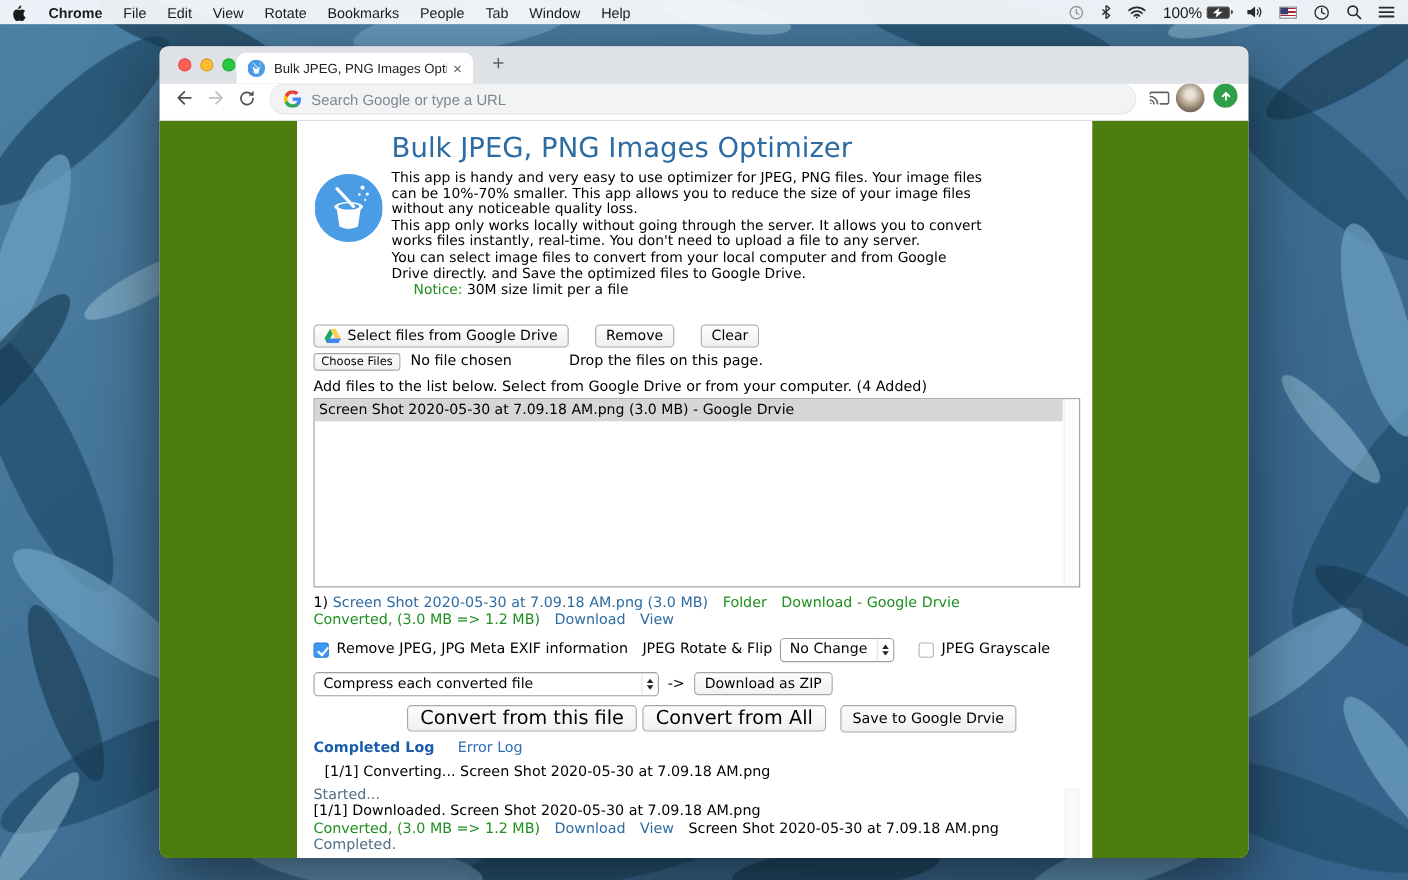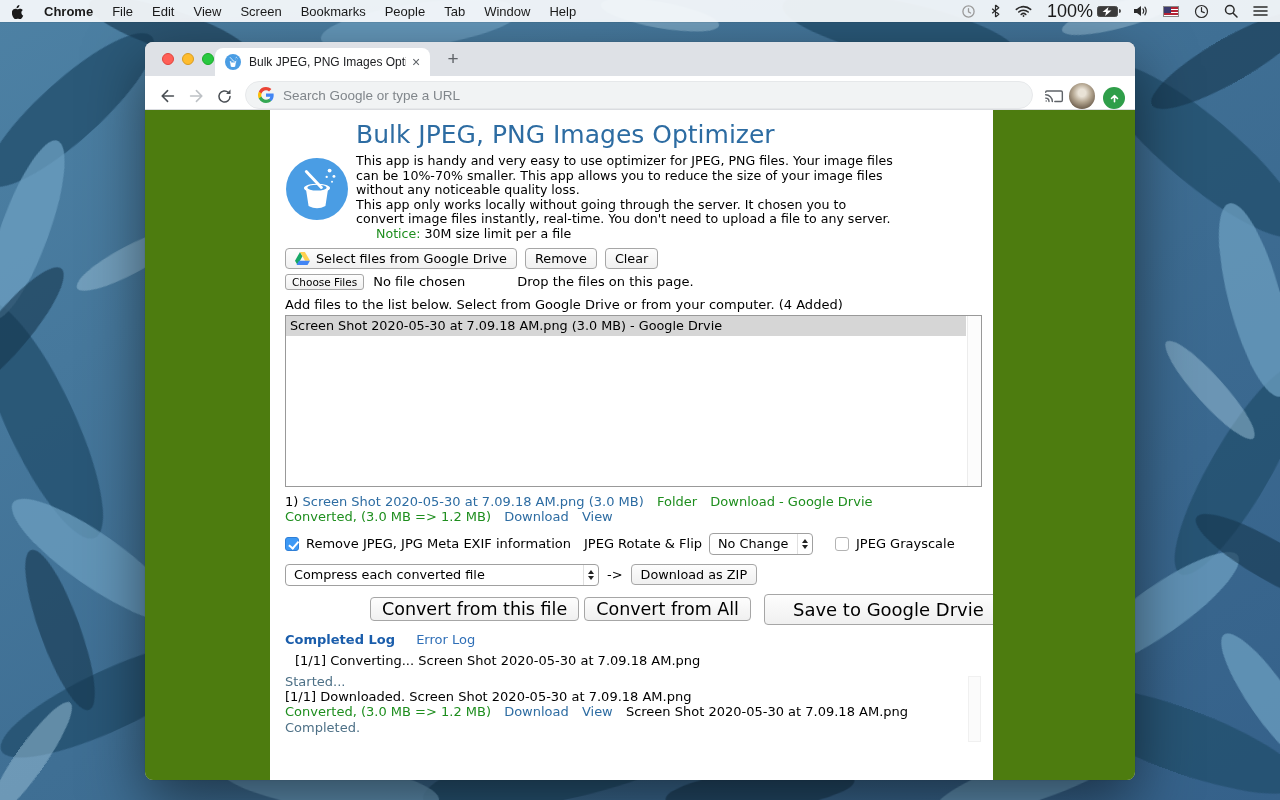--- a/index.html
+++ b/index.html
@@ -9,21 +9,21 @@
 
   
   .menubar { position:absolute; top:0; left:0; right:0; height:22px; background:rgba(248,250,252,.93);
              display:flex; align-items:center; padding:0 12px; font-size:13px; color:#1a1a1a; z-index:40;
              box-shadow:0 0 1px rgba(0,0,0,.3); }
   .mb-left { display:flex; align-items:center; gap:19px; }
   .mb-item { white-space:nowrap; }
   .mb-bold { font-weight:700; }
   .mb-right { margin-left:auto; display:flex; align-items:center; gap:15px; }
   .mb-icon { display:flex; align-items:center; }
-  .bat-wrap { display:flex; align-items:center; gap:4px; font-size:18px; }
+  .bat-wrap { display:flex; align-items:center; gap:4px; font-size:14px; }
   .bat-body { position:relative; width:21px; height:11px; border:1px solid #4d4d4d; border-radius:2.5px; background:#3a3a3a; }
   .bat-body::after { content:""; position:absolute; right:-4px; top:2.5px; width:2.5px; height:4px; background:#4d4d4d; border-radius:0 2px 2px 0; }
   .flag { position:relative; width:16px; height:11px; border:0.5px solid #888;
           background:repeating-linear-gradient(#b22234 0 1.57px,#fff 1.57px 3.14px); }
   .flag .canton { position:absolute; left:0; top:0; width:7px; height:6px; background:#3c3b6e; }
 
   
   .window { position:absolute; left:145px; top:42px; width:990px; height:738px; border-radius:8px;
             overflow:hidden; background:#dee1e6; box-shadow:0 22px 60px rgba(0,0,0,.5), 0 0 1px rgba(0,0,0,.45); z-index:30; }
   .tabstrip { position:relative; height:34px; background:#dee1e6; display:flex; align-items:flex-end; }
@@ -33,21 +33,21 @@
   .light.yellow { background:#febc2e; border:0.5px solid #d89c22; }
   .light.green { background:#28c840; border:0.5px solid #1aab29; }
   .tab { margin-left:70px; width:215px; height:28px; background:#fff; border-radius:8px 8px 0 0;
          display:flex; align-items:center; padding:0 6px 0 10px; }
   .tab-title { flex:1; font-size:12px; color:#202124; white-space:nowrap; overflow:hidden; margin:0 2px 0 8px; }
   .tab-close { width:16px; height:16px; display:flex; align-items:center; justify-content:center;
                color:#5f6368; font-size:14px; border-radius:50%; }
   .newtab { margin:0 0 5px 10px; width:26px; height:24px; display:flex; align-items:center; justify-content:center;
             color:#5f6368; font-size:19px; font-weight:300; }
 
-  .toolbar { height:34px; background:#fff; display:flex; align-items:flex-end; padding:0 10px; gap:2px;
+  .toolbar { height:34px; background:#fff; display:flex; align-items:flex-start; padding:0 10px; gap:2px;
              border-bottom:1px solid #dadce0; }
   .nav-btn { width:26px; height:26px; display:flex; align-items:center; justify-content:center; border-radius:50%; }
   .omnibox { flex:1; height:28px; margin:0 6px; background:#f1f3f4; border:1px solid #e6e8ea; border-radius:14px;
              display:flex; align-items:center; padding:0 12px; gap:9px; }
   .omnibox input { flex:1; border:none; outline:none; background:transparent; font-size:13.5px; color:#333;
                    font-family:"Liberation Sans",sans-serif; }
   .omnibox input::placeholder { color:#80868b; }
   .avatar { width:26px; height:26px; border-radius:50%;
             background:radial-gradient(circle at 50% 38%, #e9e2d6 18%, #b3a590 45%, #6e5f4e 78%, #433a2f 100%); }
   .ext-btn { width:22px; height:22px; border-radius:50%; background:#2f9e49; display:flex; align-items:center; justify-content:center; margin-left:6px; }
@@ -62,21 +62,21 @@
   .page-title { font-size:25px; font-weight:400; color:#2d6ca2; margin-bottom:5px; }
   .desc { font-size:12.6px; line-height:1.16; }
   .notice-label { color:#1e8e1e;margin-left:20px; }
 
   .controls { padding-left:15px; }
   .btn { display:inline-flex; align-items:center; gap:6px; background:linear-gradient(#fdfdfd,#f0f0f0);
          border:1px solid #a6a6a6; border-radius:4px; padding:2px 9px; font-size:12.8px; color:#000;
          font-family:"DejaVu Sans",sans-serif; white-space:nowrap; }
   .btn-small { font-size:10.5px; padding:1px 6px; border-radius:3px; }
   .btn-big { font-size:17.5px; padding:1px 11px; }
-  .row-drive { margin-top:6px; display:flex; align-items:center; gap:8px; }
+  .row-drive { margin-top:24px; display:flex; align-items:center; gap:24px; }
   .row-choose { margin-top:5px; display:flex; align-items:center; }
   .no-file { margin-left:9px; }
   .drop-text { margin-left:52px; }
   .add-line { margin:7px 0 3px; }
 
   .listbox { position:relative; width:697px; height:172px; border:1px solid #999; background:#fff; overflow:hidden; }
   .listbox .sb-track { position:absolute; top:0; right:0; width:14px; height:100%; background:#fcfcfc; border-left:1px solid #ececec; }
   .list-item { margin-right:15px; background:#d6d6d6; padding:2px 4px 3px; font-size:12.8px; white-space:nowrap; }
 
   .result { margin-top:7px; line-height:1.2; }
@@ -96,21 +96,21 @@
             height:22px; padding-left:8px; font-size:12.8px; }
   .select .sel-val { flex:1; white-space:nowrap; overflow:hidden; }
   .arrows { width:15px; height:100%; margin-left:6px; border-left:1px solid #e0e0e0; display:flex; flex-direction:column;
             align-items:center; justify-content:center; gap:2px; }
   .tri-up { width:0; height:0; border-left:3.5px solid transparent; border-right:3.5px solid transparent; border-bottom:4.5px solid #222; }
   .tri-dn { width:0; height:0; border-left:3.5px solid transparent; border-right:3.5px solid transparent; border-top:4.5px solid #222; }
 
   .compress-row { margin-top:9px; display:flex; align-items:center; }
   .arrow-text { margin:0 8px; }
   .convert-row { margin:8px 0 0 85px; display:flex; align-items:center; gap:5px; }
-  .save-btn { margin-left:8px; font-size:18px; padding:4px 28px; }
+  .save-btn { margin-left:8px; font-size:13px; padding:4px 10px; }
 
   .log-labels { margin-top:7px; }
   .progress-label { font-weight:700; color:#1a5dab; }
   .error-label { color:#2f6fb7; margin-left:17px; }
   .converting { margin:6px 0 0 10px; }
   .logarea { position:relative; margin-top:6px; line-height:1.18; }
   .logarea .sb-track { position:absolute; right:12px; top:2px; width:13px; height:66px; background:#fbfbfb; border:1px solid #f0f0f0; }
 </style>
 </head>
 <body>
@@ -181,21 +181,21 @@
     <div class="mb-left">
       <span class="mb-icon">
         <svg width="13" height="15" viewBox="0 0 17 20">
             <path fill="#1a1a1a" d="M8.71 4.28c.65-.78 1.1-1.87.98-2.96-.95.04-2.1.63-2.78 1.42-.61.7-1.15 1.82-1 2.89 1.06.08 2.14-.54 2.8-1.35zm2.2 1.9c-1.54-.09-2.85.88-3.58.88-.74 0-1.86-.83-3.06-.81-1.57.02-3.03.92-3.84 2.33-1.64 2.85-.42 7.07 1.18 9.39.78 1.13 1.71 2.4 2.93 2.36 1.18-.05 1.62-.76 3.05-.76 1.42 0 1.82.76 3.06.73 1.27-.02 2.07-1.15 2.84-2.29.9-1.31 1.26-2.58 1.28-2.65-.03-.01-2.45-.94-2.48-3.72-.02-2.33 1.9-3.44 1.99-3.5-1.09-1.6-2.78-1.78-3.37-1.96z"></path>
           </svg>
       </span>
       <span class="mb-item mb-bold">Chrome</span>
       <span class="mb-item">File</span>
       <span class="mb-item">Edit</span>
       <span class="mb-item">View</span>
-      <span class="mb-item">Screen</span>
+      <span class="mb-item">Rotate</span>
       <span class="mb-item">Bookmarks</span>
       <span class="mb-item">People</span>
       <span class="mb-item">Tab</span>
       <span class="mb-item">Window</span>
       <span class="mb-item">Help</span>
     </div>
     <div class="mb-right">
       <span class="mb-icon">
         <svg width="15" height="15" viewBox="0 0 15 15" fill="none" stroke="#9a9a9a" stroke-width="1.3">
           <circle cx="7.5" cy="7.5" r="5.6"></circle>
@@ -313,21 +313,22 @@
 
     <div class="viewport">
       <div class="content">
 
         <div class="app-header">
           <svg class="app-icon">
               <use href="#bucket-sym"></use>
             </svg>
           <div class="page-title">Bulk JPEG, PNG Images Optimizer</div>
           <div class="desc">This app is handy and very easy to use optimizer for JPEG, PNG files. Your image files can be 10%-70% smaller. This app allows you to reduce the size of your image files without any noticeable quality loss.</div>
-          <div class="desc">This app only works locally without going through the server. It chosen you to convert image files instantly, real-time. You don't need to upload a file to any server.</div>
+          <div class="desc">This app only works locally without going through the server. It allows you to convert works files instantly, real-time. You don't need to upload a file to any server.</div>
+          <div class="desc">You can select image files to convert from your local computer and from Google Drive directly. and Save the optimized files to Google Drive.</div>
           <div class="desc">
             <span class="notice-label">Notice:</span>
             <span>30M size limit per a file</span>
           </div>
         </div>
 
         <div class="controls">
           <div class="row-drive">
             <button class="btn">
               <svg width="15" height="13" viewBox="0 0 15 13">

